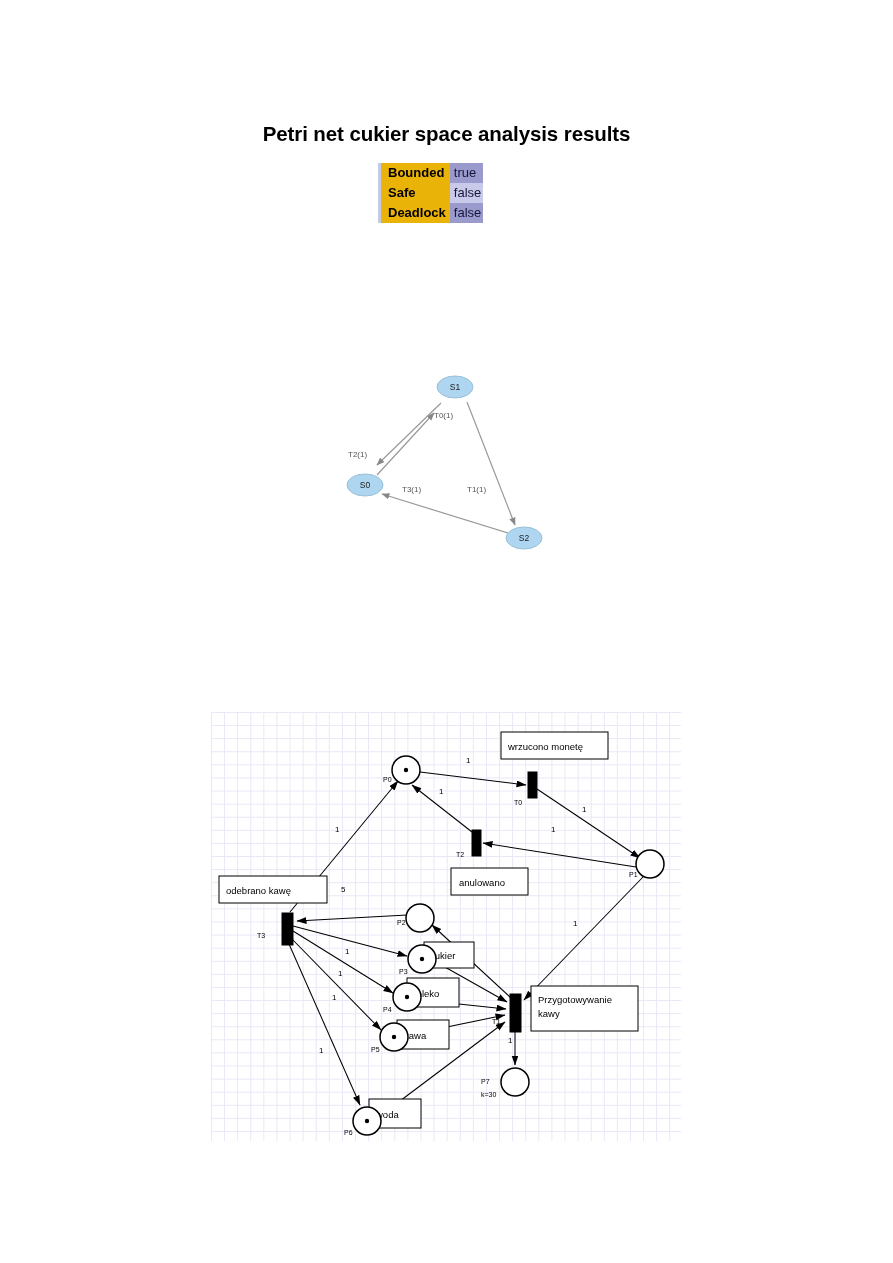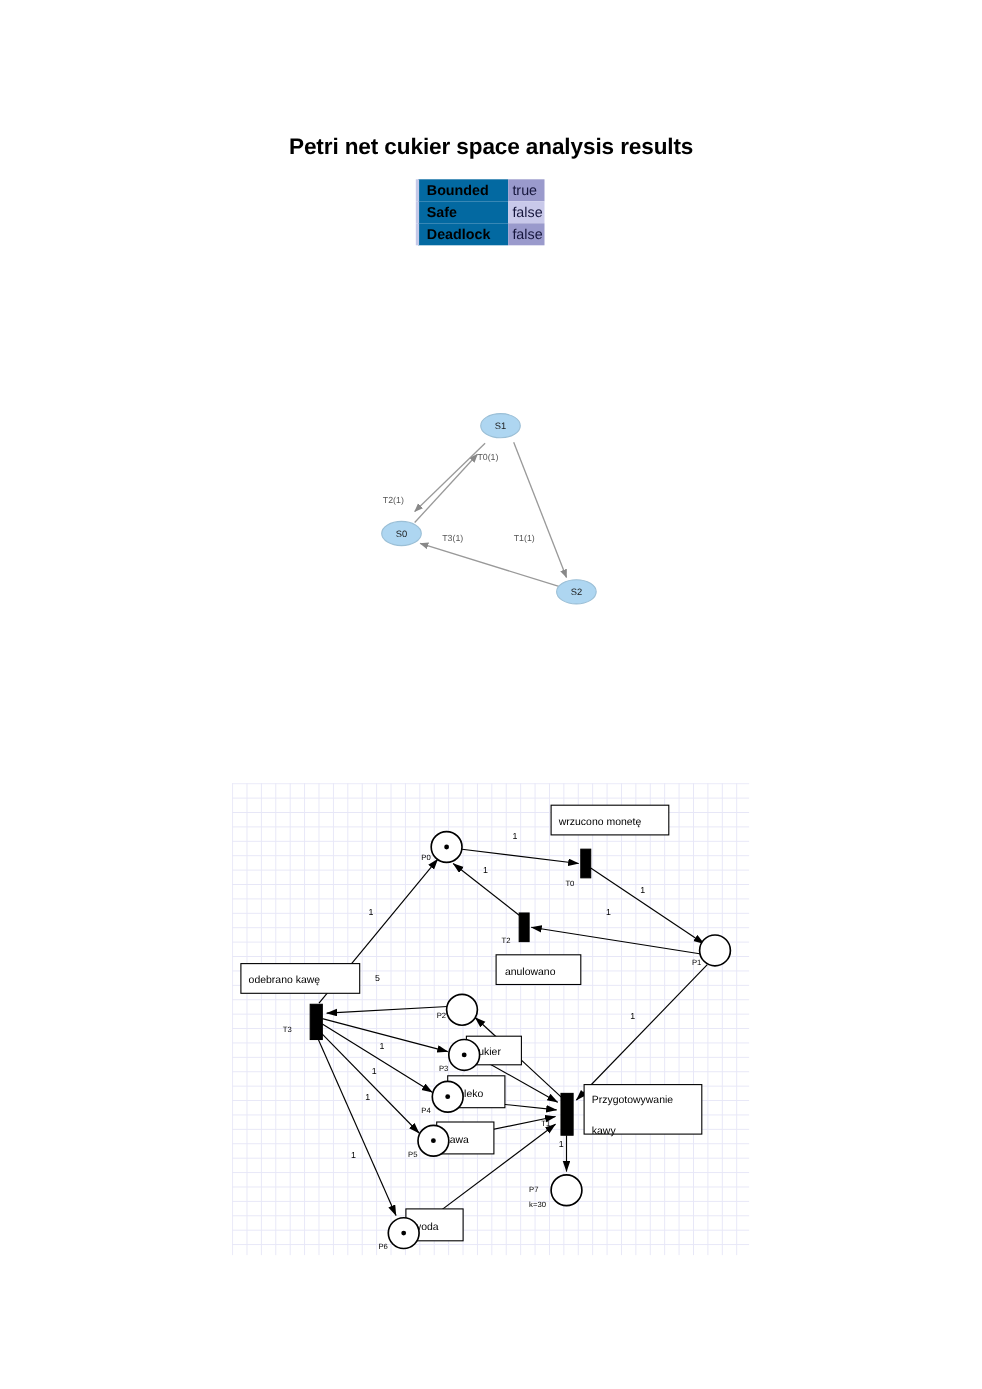--- a/index.html
+++ b/index.html
@@ -40,24 +40,24 @@
   #results-table td {
     padding: 0;
     font-size: 13px;
     line-height: 20px;
     vertical-align: middle;
   }
   #results-table td.res-label {
     font-weight: bold;
     color: #000000;
     padding-left: 7px;
-    padding-right: 16px;
+    padding-right: 4px;
     border-left: 3px solid #c5c9e8;
     white-space: nowrap;
-    background: #0369a1;
+    background: #eab308;
   }
   #results-table td.res-value {
     color: #16163c;
     padding-left: 4px;
     padding-right: 0;
     white-space: nowrap;
   }
   #results-table tr.row-dark td.res-value { background: #9a9acc; }
   #results-table tr.row-light td.res-value { background: #c9c9ea; }
 
@@ -325,14 +325,14 @@
       <circle class="pn-token" cx="156" cy="409" r="2.2"></circle>
       <text class="pn-id" x="133" y="423">P6</text>
     </g>
     <g>
       <circle class="pn-place" cx="304" cy="370" r="14" stroke-width="2"></circle>
       <text class="pn-id" x="270" y="372">P7</text>
       <text class="pn-annot" x="270" y="385">k=30</text>
     </g>
   </svg>
 
-  <div style="position:absolute; left:327px; top:296px; font-size:9.5px; font-family:'Liberation Sans', sans-serif; color:#000;margin-top:15px;">kawy</div>
+  <div style="position:absolute; left:327px; top:296px; font-size:9.5px; font-family:'Liberation Sans', sans-serif; color:#000;">kawy</div>
 </div>
 
 </body></html>

